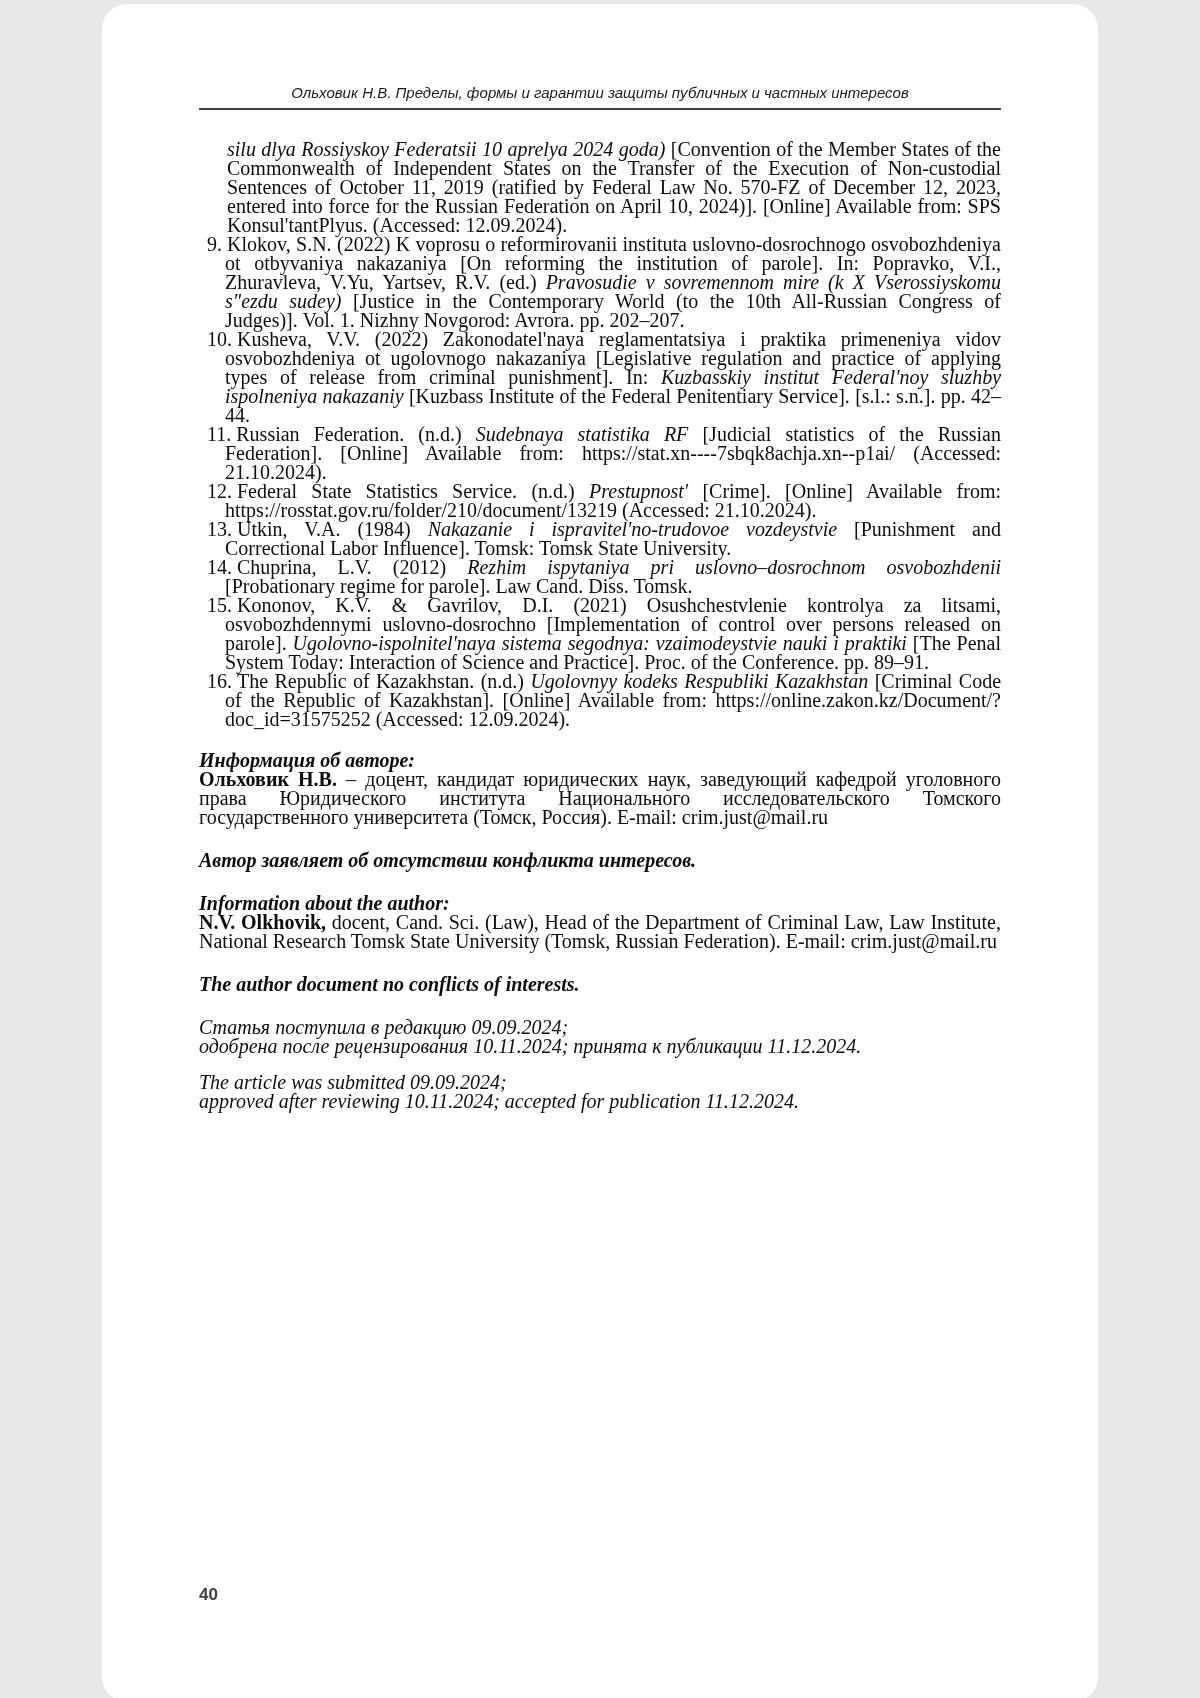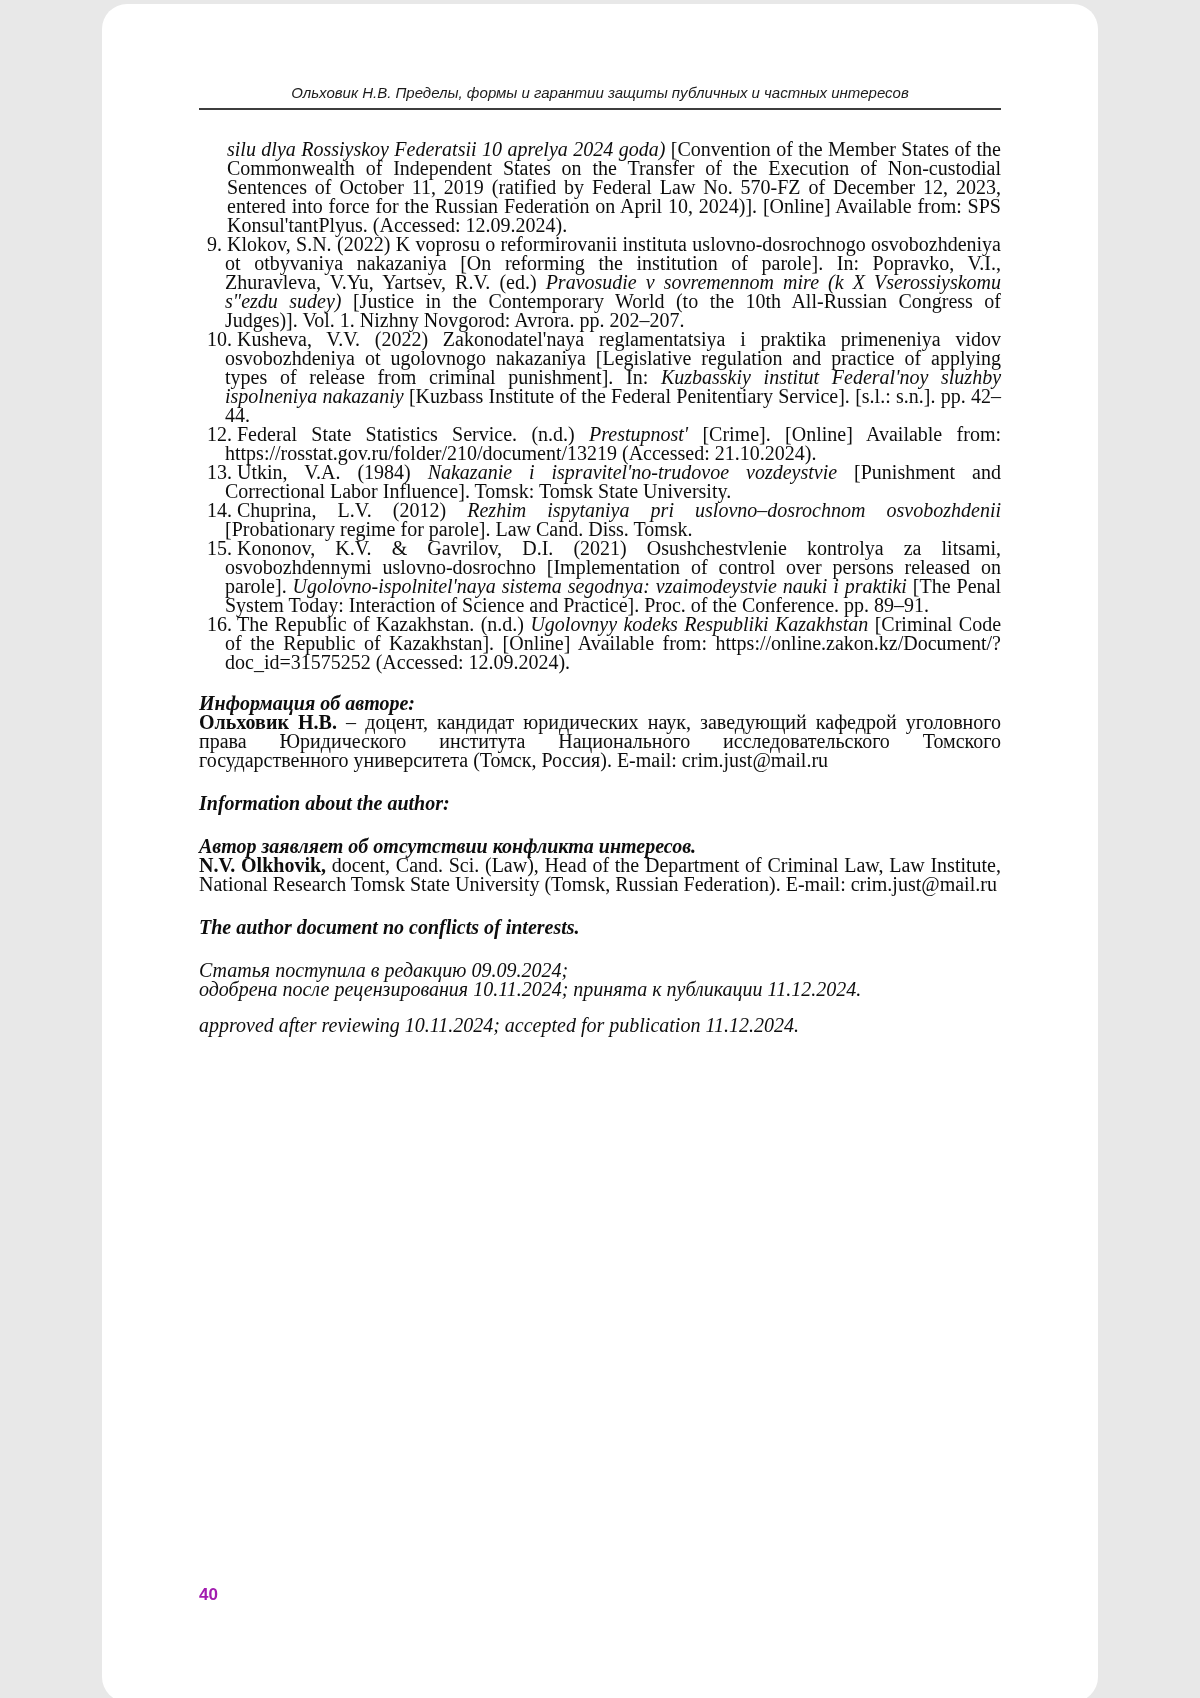--- a/index.html
+++ b/index.html
@@ -51,64 +51,66 @@
   }
   .dates.mt { margin-top: 24px; }
   .dates.mt-sm { margin-top: 17px; }
   .page-number {
     position: absolute;
     left: 97px;
     top: 1581px;
     font-family: "Liberation Sans", sans-serif;
     font-weight: bold;
     font-size: 17px;
-    color: #a21caf;
+    color: #404040;
   }
 </style>
 </head>
 <body>
 
 <div class="page">
 
   <div class="running-head">
     <span>Ольховик Н.В. Пределы, формы и гарантии защиты публичных и частных интересов</span>
   </div>
 
   <div class="content">
 
     <p class="ref-continuation"><i>silu dlya Rossiyskoy Federatsii 10 aprelya 2024 goda)</i><span> [Convention of the Member States of the Commonwealth of Independent States on the Transfer of the Execution of Non-custodial Sentences of October 11, 2019 (ratified by Federal Law No. 570-FZ of December 12, 2023, entered into force for the Russian Federation on April 10, 2024)]. [Online] Available from: SPS Konsul'tantPlyus. (Accessed: 12.09.2024).</span></p>
 
     <ol class="refs">
         <li class="ref-item"><span class="ref-num">9.</span><span>Klokov, S.N. (2022) K voprosu o reformirovanii instituta uslovno-dosrochnogo osvobozhdeniya ot otbyvaniya nakazaniya [On reforming the institution of parole]. In: Popravko, V.I., Zhuravleva, V.Yu, Yartsev, R.V. (ed.) </span><i>Pravosudie v sovremennom mire (k X Vserossiyskomu s"ezdu sudey)</i><span> [Justice in the Contemporary World (to the 10th All-Russian Congress of Judges)]. Vol. 1. Nizhny Novgorod: Avrora. pp. 202–207.</span></li>
         <li class="ref-item"><span class="ref-num">10.</span><span>Kusheva, V.V. (2022) Zakonodatel'naya reglamentatsiya i praktika primeneniya vidov osvobozhdeniya ot ugolovnogo nakazaniya [Legislative regulation and practice of applying types of release from criminal punishment]. In: </span><i>Kuzbasskiy institut Federal'noy sluzhby ispolneniya nakazaniy</i><span> [Kuzbass Institute of the Federal Penitentiary Service]. [s.l.: s.n.]. pp. 42–44.</span></li>
+        <li class="ref-item"><span class="ref-num">11.</span><span>Russian Federation. (n.d.) </span><i>Sudebnaya statistika RF</i><span> [Judicial statistics of the Russian Federation]. [Online] Available from: https://stat.xn----7sbqk8achja.xn--p1ai/ (Accessed: 21.10.2024).</span></li>
         <li class="ref-item"><span class="ref-num">12.</span><span>Federal State Statistics Service. (n.d.) </span><i>Prestupnost'</i><span> [Crime]. [Online] Available from: https://rosstat.gov.ru/folder/210/document/13219 (Accessed: 21.10.2024).</span></li>
         <li class="ref-item"><span class="ref-num">13.</span><span>Utkin, V.A. (1984) </span><i>Nakazanie i ispravitel'no-trudovoe vozdeystvie</i><span> [Punishment and Correctional Labor Influence]. Tomsk: Tomsk State University.</span></li>
         <li class="ref-item"><span class="ref-num">14.</span><span>Chuprina, L.V. (2012) </span><i>Rezhim ispytaniya pri uslovno–dosrochnom osvobozhdenii</i><span> [Probationary regime for parole]. Law Cand. Diss. Tomsk.</span></li>
         <li class="ref-item"><span class="ref-num">15.</span><span>Kononov, K.V. &amp; Gavrilov, D.I. (2021) Osushchestvlenie kontrolya za litsami, osvobozhdennymi uslovno-dosrochno [Implementation of control over persons released on parole]. </span><i>Ugolovno-ispolnitel'naya sistema segodnya: vzaimodeystvie nauki i praktiki</i><span> [The Penal System Today: Interaction of Science and Practice]. Proc. of the Conference. pp. 89–91.</span></li>
         <li class="ref-item"><span class="ref-num">16.</span><span>The Republic of Kazakhstan. (n.d.) </span><i>Ugolovnyy kodeks Respubliki Kazakhstan</i><span> [Criminal Code of the Republic of Kazakhstan]. [Online] Available from: https://online.zakon.kz/Document/?doc_id=31575252 (Accessed: 12.09.2024).</span></li>
       </ol>
 
     <p class="heading-bi mt-sec">Информация об авторе:</p>
 
     <p class="para"><span class="bold">Ольховик Н.В.</span><span> – доцент, кандидат юридических наук, заведующий кафедрой уголовного права Юридического института Национального исследовательского Томского государственного университета (Томск, Россия). E-mail: crim.just@mail.ru</span></p>
 
+    <p class="heading-bi mt-sec2">Автор заявляет об отсутствии конфликта интересов.</p>
+
     <p class="heading-bi mt-sec2">Information about the author:</p>
-
-    <p class="heading-bi mt-sec2">Автор заявляет об отсутствии конфликта интересов.</p>
 
     <p class="para"><span class="bold">N.V. Olkhovik,</span><span> docent, Cand. Sci. (Law), Head of the Department of Criminal Law, Law Institute, National Research Tomsk State University (Tomsk, Russian Federation). E-mail: crim.just@mail.ru</span></p>
 
     <p class="heading-bi mt-sec2">The author document no conflicts of interests.</p>
 
     <div class="dates mt">
       <div>Статья поступила в редакцию 09.09.2024;</div>
       <div>одобрена после рецензирования 10.11.2024; принята к публикации 11.12.2024.</div>
     </div>
 
     <div class="dates mt-sm">
+      <div>The article was submitted 09.09.2024;</div>
       <div>approved after reviewing 10.11.2024; accepted for publication 11.12.2024.</div>
     </div>
 
   </div>
 
   <div class="page-number">40</div>
 
 </div>
 
 </body></html>

